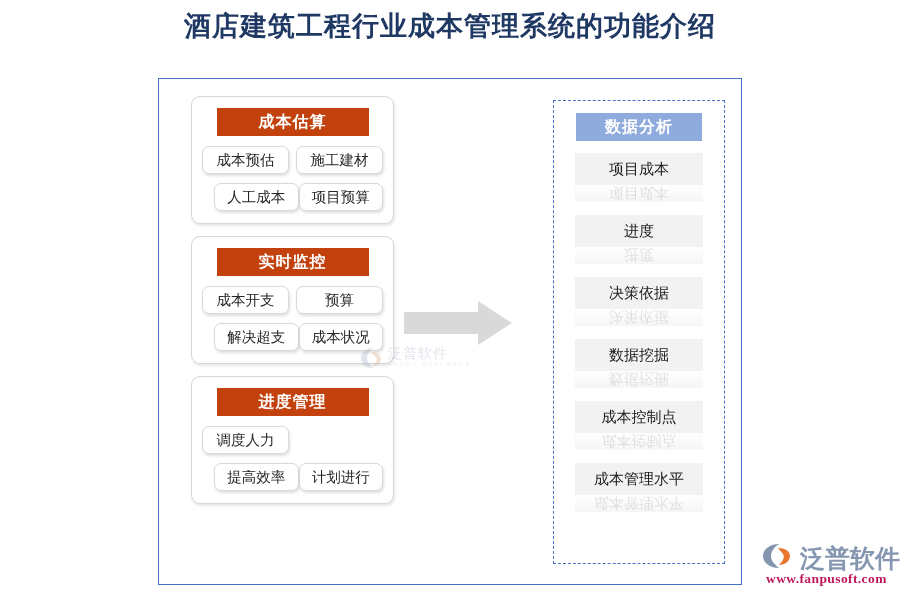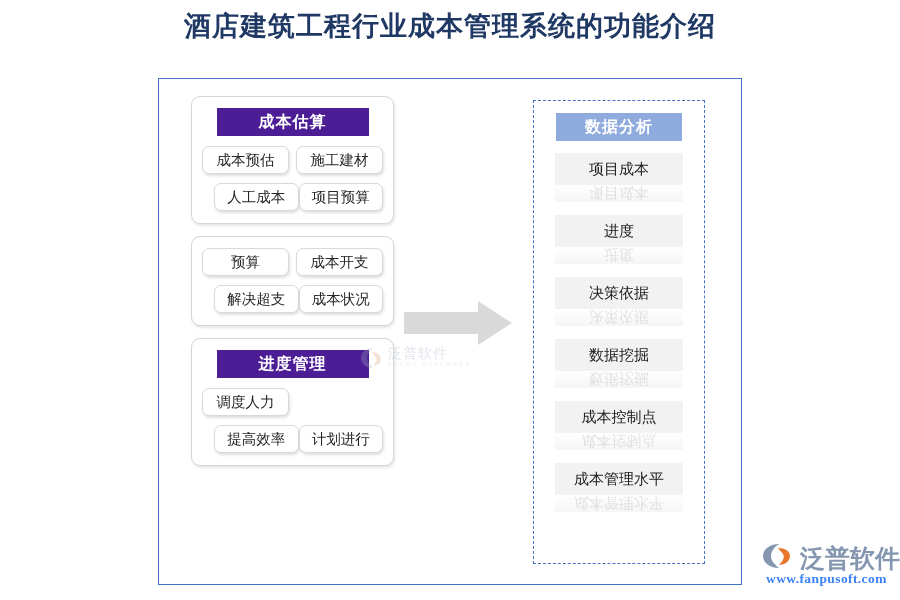--- a/index.html
+++ b/index.html
@@ -58,21 +58,21 @@
     background: #ffffff;
     box-shadow: 1px 2px 3px rgba(0,0,0,0.10);
     padding: 11px 10px 12px 10px;
     margin-bottom: 12px;
   }
   .group-header {
     height: 28px;
     line-height: 28px;
     margin: 0 auto 10px auto;
     width: 152px;
-    background: #4c1d95;
+    background: #c2410c;
     color: #ffffff;
     font-size: 16px;
     font-weight: bold;
     text-align: center;
     letter-spacing: 1px;
   }
   .pill-row {
     display: flex;
     justify-content: space-between;
     margin-bottom: 9px;
@@ -98,21 +98,21 @@
     position: absolute;
     left: 404px;
     top: 301px;
     width: 108px;
     height: 44px;
   }
 
   
   .right-column {
     position: absolute;
-    left: 533px;
+    left: 553px;
     top: 100px;
     width: 172px;
     height: 464px;
     box-sizing: border-box;
     border: 1.6px dashed #4472c4;
     padding-top: 12px;
   }
   .analysis-header {
     width: 126px;
     height: 28px;
@@ -197,21 +197,21 @@
     letter-spacing: 0px;
     white-space: nowrap;
   }
   .brand-logo .brand-url {
     position: absolute;
     left: 4px;
     top: 31px;
     font-size: 13.5px;
     font-weight: bold;
     font-family: "Liberation Serif", "DejaVu Serif", serif;
-    color: #3b82f6;
+    color: #be185d;
     letter-spacing: 0.4px;
     white-space: nowrap;
   }
   .brand-logo .brand-mark {
     position: absolute;
     left: 0px;
     top: 3px;
     width: 34px;
     height: 26px;
   }
@@ -231,23 +231,24 @@
       <div class="pill">成本预估</div>
       <div class="pill">施工建材</div>
     </div>
     <div class="pill-row">
       <div class="pill">人工成本</div>
       <div class="pill">项目预算</div>
     </div>
   </div>
 
   <div class="group-box">
-    <div class="pill-row">
+    <div class="group-header">实时监控</div>
+    <div class="pill-row">
+      <div class="pill">成本开支</div>
       <div class="pill">预算</div>
-      <div class="pill">成本开支</div>
     </div>
     <div class="pill-row">
       <div class="pill">解决超支</div>
       <div class="pill">成本状况</div>
     </div>
   </div>
 
   <div class="group-box">
     <div class="group-header">进度管理</div>
     <div class="pill-row">

